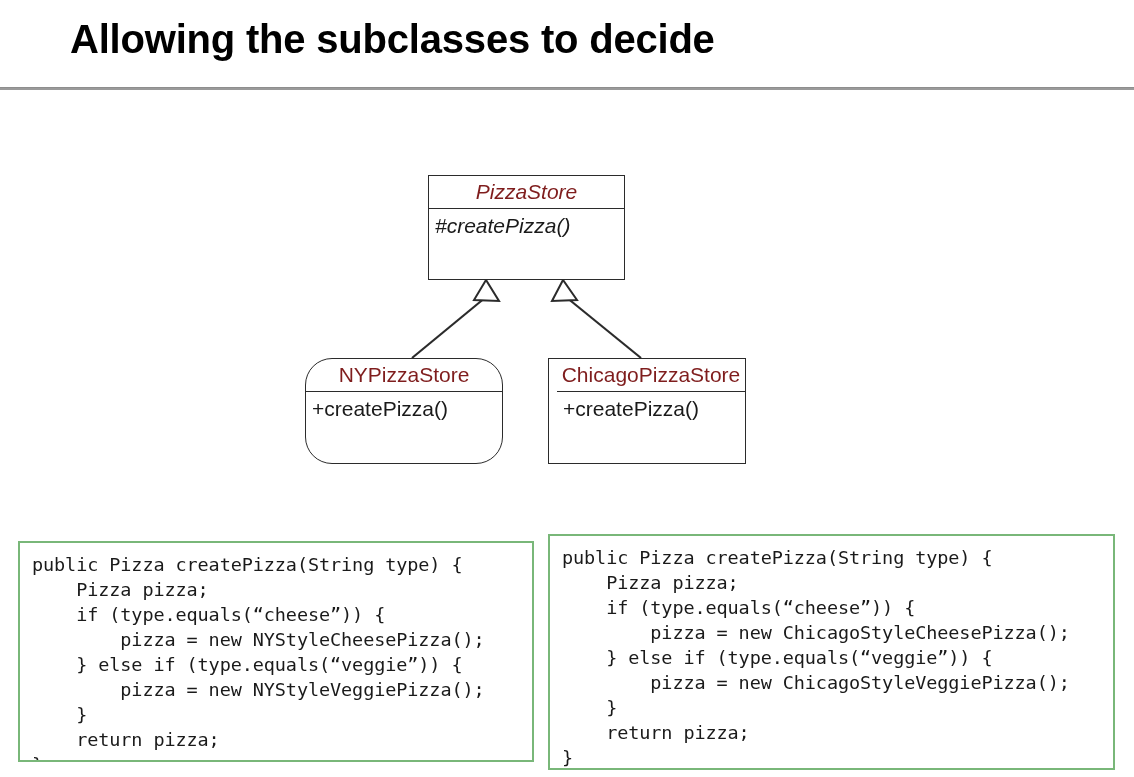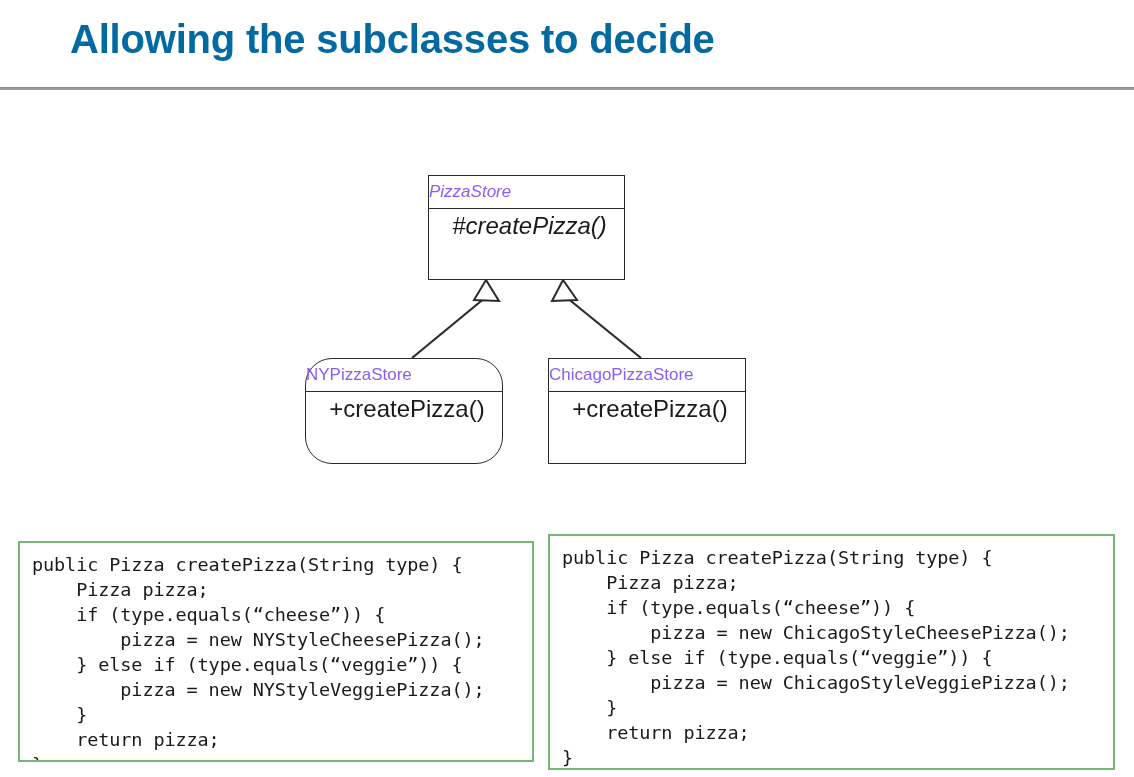--- a/index.html
+++ b/index.html
@@ -15,21 +15,21 @@
     font-family: "Liberation Sans", sans-serif;
   }
 
   
   #slide-title {
     position: absolute;
     left: 70px;
     top: 18px;
     font-size: 40px;
     font-weight: bold;
-    color: #0369a1;
+    color: #000000;
     letter-spacing: -0.2px;
     line-height: 1.05;
     white-space: nowrap;
   }
   #title-rule {
     position: absolute;
     left: 0px;
     top: 87px;
     width: 1134px;
     height: 3px;
@@ -51,37 +51,37 @@
   .uml-class {
     position: absolute;
     box-sizing: border-box;
     border: 1.5px solid #2b2b2b;
     background: #ffffff;
   }
   .uml-name {
     box-sizing: border-box;
     height: 33px;
     line-height: 31px;
-    font-size: 17px;
-    color: #8b5cf6;
+    text-align: center;
+    font-size: 21px;
+    color: #7f1d1d;
     border-bottom: 1.5px solid #2b2b2b;
     white-space: nowrap;
     overflow: hidden;
   }
   .uml-name.abstract { font-style: italic; }
   .uml-members {
     box-sizing: border-box;
     padding: 3px 0 0 6px;
   }
   .uml-member {
-    font-size: 24px;
+    font-size: 21px;
     line-height: 28px;
     color: #1a1a1a;
     white-space: nowrap;
-    text-align: center;
   }
   .uml-member.abstract { font-style: italic; }
 
   #class-pizzastore {
     left: 428px;
     top: 175px;
     width: 197px;
     height: 105px;
   }
   #class-nypizzastore {
@@ -89,20 +89,21 @@
     top: 358px;
     width: 198px;
     height: 106px;
     border-radius: 27px;
   }
   #class-chicagopizzastore {
     left: 548px;
     top: 358px;
     width: 198px;
     height: 106px;
+    padding-left: 8px;
   }
 
   
   .code-panel {
     position: absolute;
     box-sizing: border-box;
     border: 2px solid #79b779;
     background: #ffffff;
     padding: 9px 12px 8px 12px;
     overflow: hidden;

